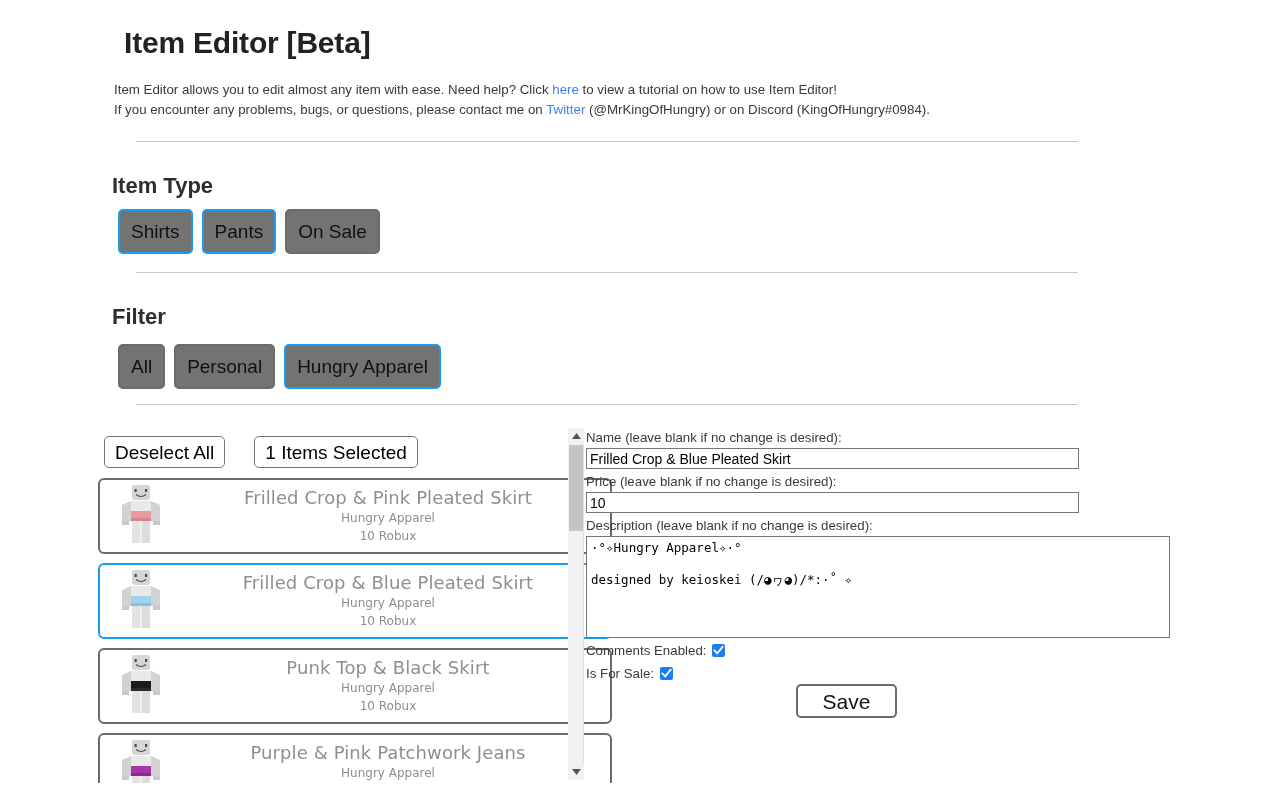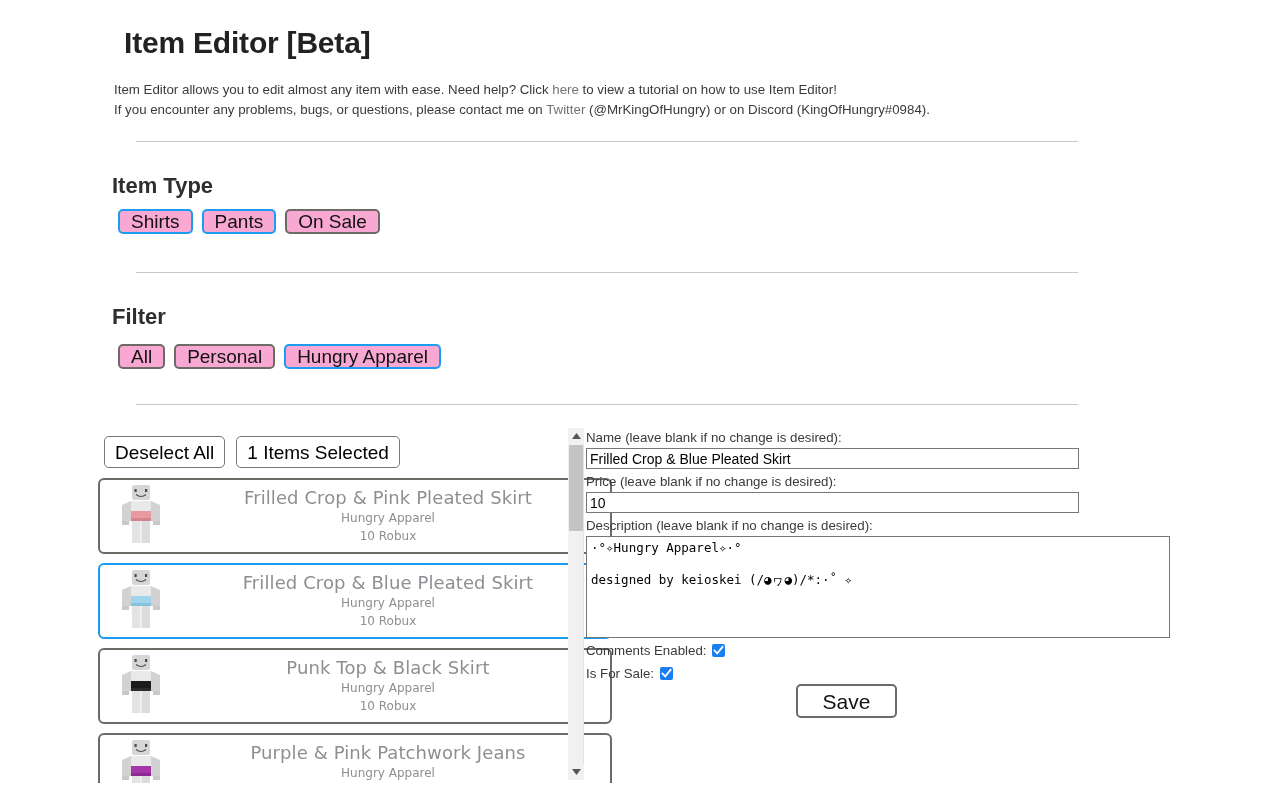--- a/index.html
+++ b/index.html
@@ -27,21 +27,21 @@
     white-space: nowrap;
   }
   .intro {
     position: absolute;
     left: 114px; top: 80px;
     font-size: 13.3px;
     color: #3a3a3a;
     line-height: 20px;
     white-space: nowrap;
   }
-  .intro a { color: #737373; text-decoration: none; margin-top: 8px; }
+  .intro a { color: #3b82f6; text-decoration: none; margin-top: 8px; }
 
   .divider {
     position: absolute;
     left: 136px;
     width: 942px;
     height: 1px;
     background: #c8c8c8;
   }
   #div1 { top: 141px; }
   #div2 { top: 272px; }
@@ -61,40 +61,40 @@
 
   
   .pill-row { position: absolute; display: flex; gap: 9px; }
   #row-item-type { left: 118px; top: 209px; }
   #row-filter { left: 118px; top: 344px; }
 
   .pill {
     display: inline-flex;
     align-items: center;
     justify-content: center;
-    height: 25px;
+    height: 45px;
     padding: 0 11px;
     border: 2px solid #6e6a66;
     border-radius: 5px;
-    background: #f9a8d4;
+    background: #737373;
     font-family: "Liberation Sans", sans-serif;
     font-size: 19px;
     color: #111111;
     line-height: 1;
     cursor: pointer;
     white-space: nowrap;
   }
   .pill.active { border-color: #1a9cf0; }
 
   
   .list-controls {
     position: absolute;
     left: 104px; top: 436px;
     display: flex;
-    gap: 11px;
+    gap: 29px;
   }
   .ctrl-btn {
     display: inline-flex;
     align-items: center;
     justify-content: center;
     height: 32px;
     padding: 0 10px;
     border: 1px solid #767676;
     border-radius: 5px;
     background: #ffffff;

